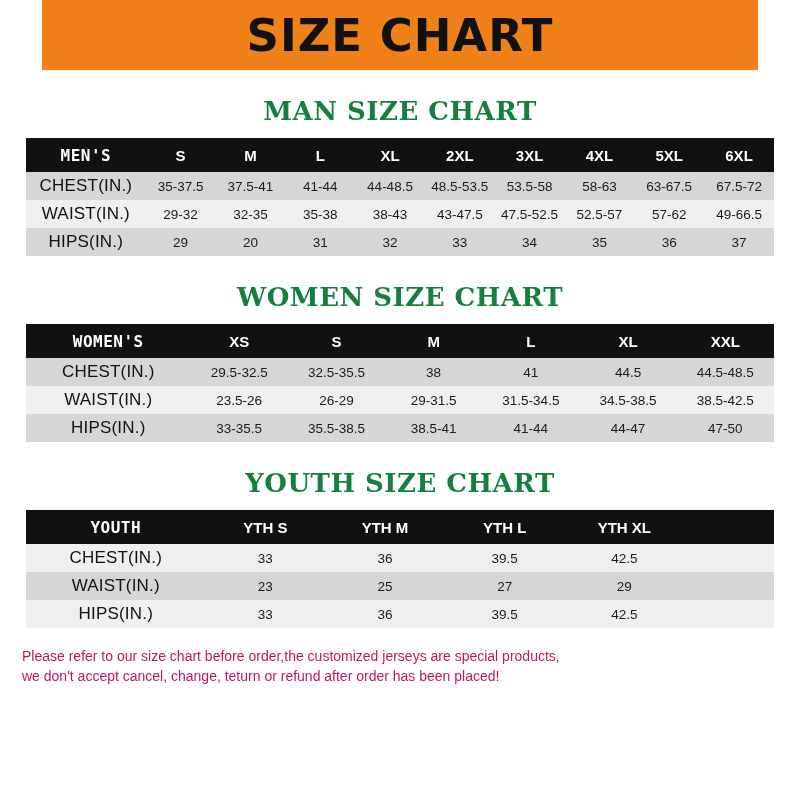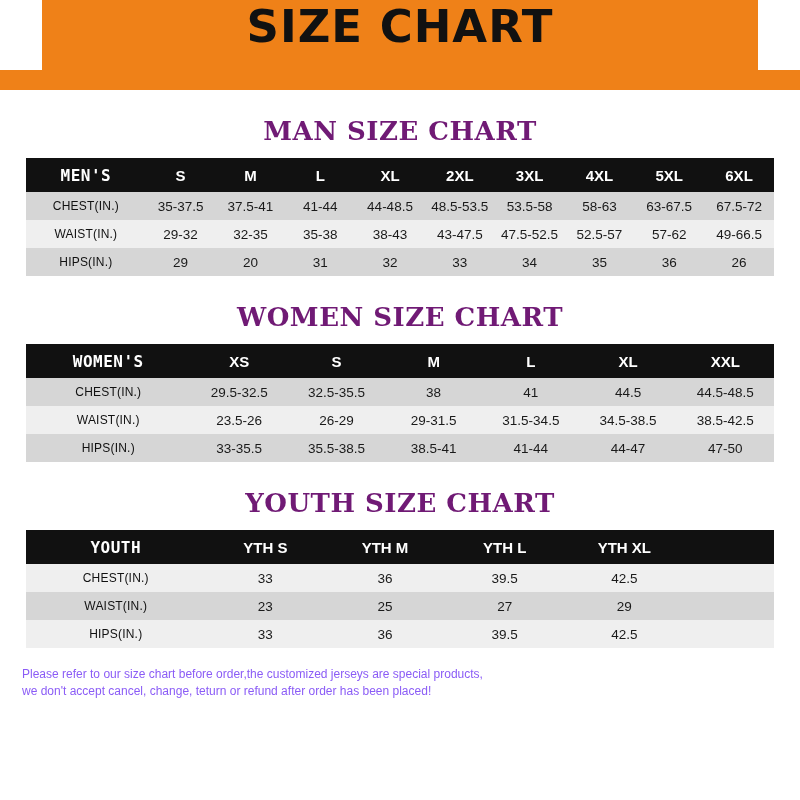--- a/index.html
+++ b/index.html
@@ -17,24 +17,24 @@
     position: relative;
     width: 800px;
     height: 800px;
     background: #ffffff;
     box-sizing: border-box;
   }
 
   
   .banner {
     position: relative;
-    height: 90px;
+    height: 70px;
     background: #ef8118;
     display: flex;
-    align-items: flex-start;
+    align-items: center;
     justify-content: center;
     overflow: hidden;
   }
   .banner::before,
   .banner::after {
     content: "";
     position: absolute;
     top: 0;
     width: 42px;
     height: 70px;
@@ -53,21 +53,21 @@
     text-transform: uppercase;
     white-space: nowrap;
   }
 
   
   .section-title {
     text-align: center;
     font-family: "DejaVu Serif", serif;
     font-weight: bold;
     font-size: 26px;
-    color: #701a75;
+    color: #15803d;
     letter-spacing: 0.5px;
     margin: 26px 0 12px 0;
   }
 
   
   .table-wrap {
     padding: 0 26px;
     box-sizing: border-box;
   }
   table.size-table {
@@ -95,33 +95,33 @@
     font-weight: bold;
   }
   table.size-table thead th.rowhead {
     font-family: "DejaVu Sans Mono", monospace;
     font-size: 16px;
     letter-spacing: 0.5px;
   }
   table.size-table tbody tr.odd  { background: #d6d6d6; }
   table.size-table tbody tr.even { background: #efefef; }
   table.size-table tbody td.rowhead {
-    font-size: 12px;
+    font-size: 17px;
     color: #111111;
     letter-spacing: 0.2px;
     margin-top: 24px;
   }
 
   
 
   
   .note {
     margin: 18px 22px 0 22px;
-    color: #8b5cf6;
-    font-size: 12px;
+    color: #be185d;
+    font-size: 14px;
     line-height: 1.45;
     font-family: "Liberation Sans", sans-serif;
   }
   .note-line { display: block; }
 </style>
 </head>
 <body>
 
 <div class="page">
 
@@ -186,21 +186,21 @@
         <tr class="odd">
           <td class="rowhead">HIPS(IN.)</td>
           <td>29</td>
           <td>20</td>
           <td>31</td>
           <td>32</td>
           <td>33</td>
           <td>34</td>
           <td>35</td>
           <td>36</td>
-          <td>26</td>
+          <td>37</td>
         </tr>
       </tbody>
     </table>
   </div>
 
   <div class="section-title">WOMEN SIZE CHART</div>
   <div class="table-wrap">
     <table class="size-table">
       <colgroup>
         <col style="width:22%">

